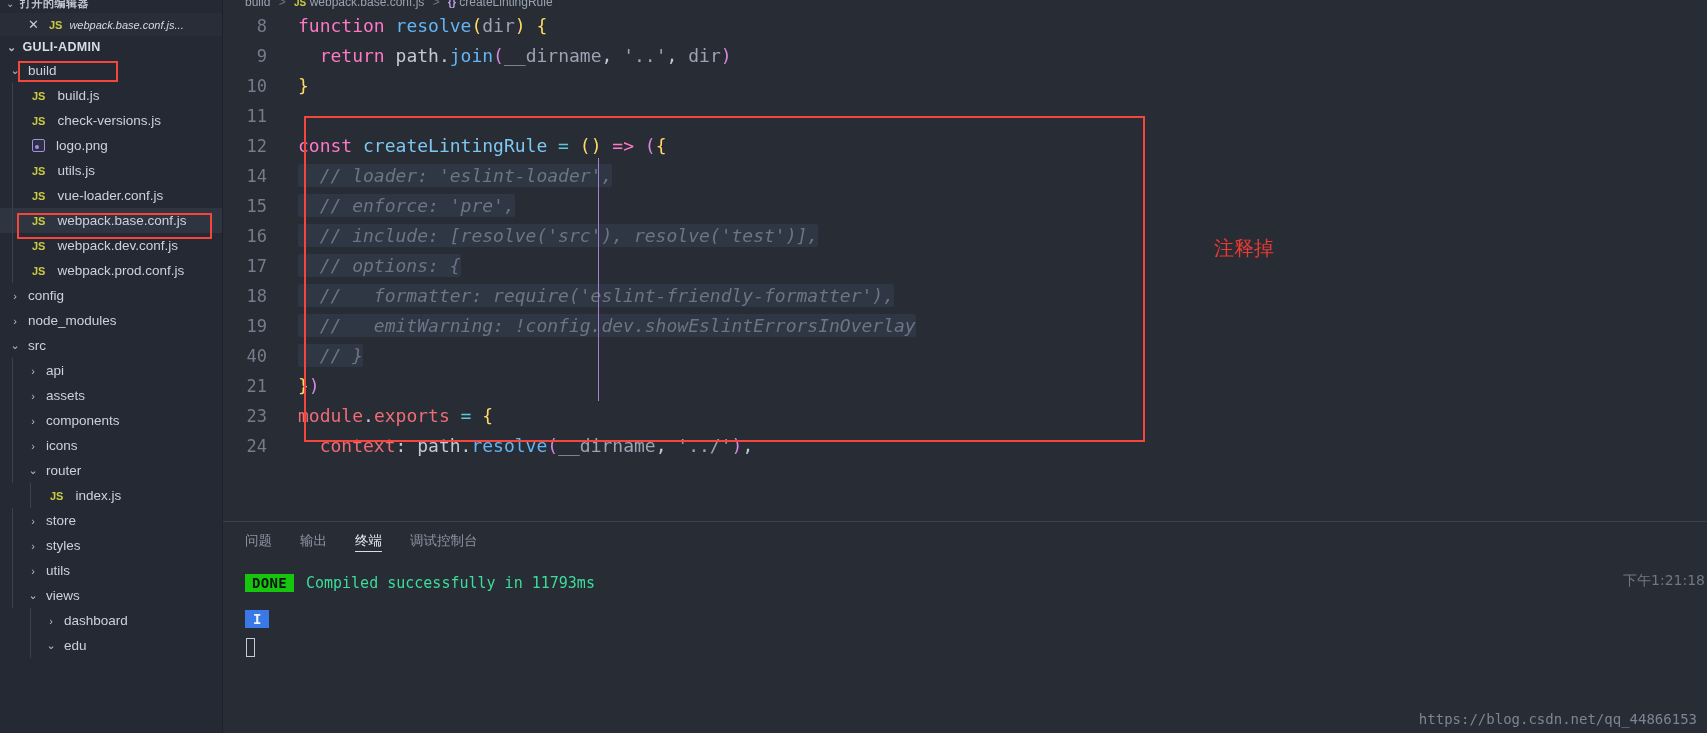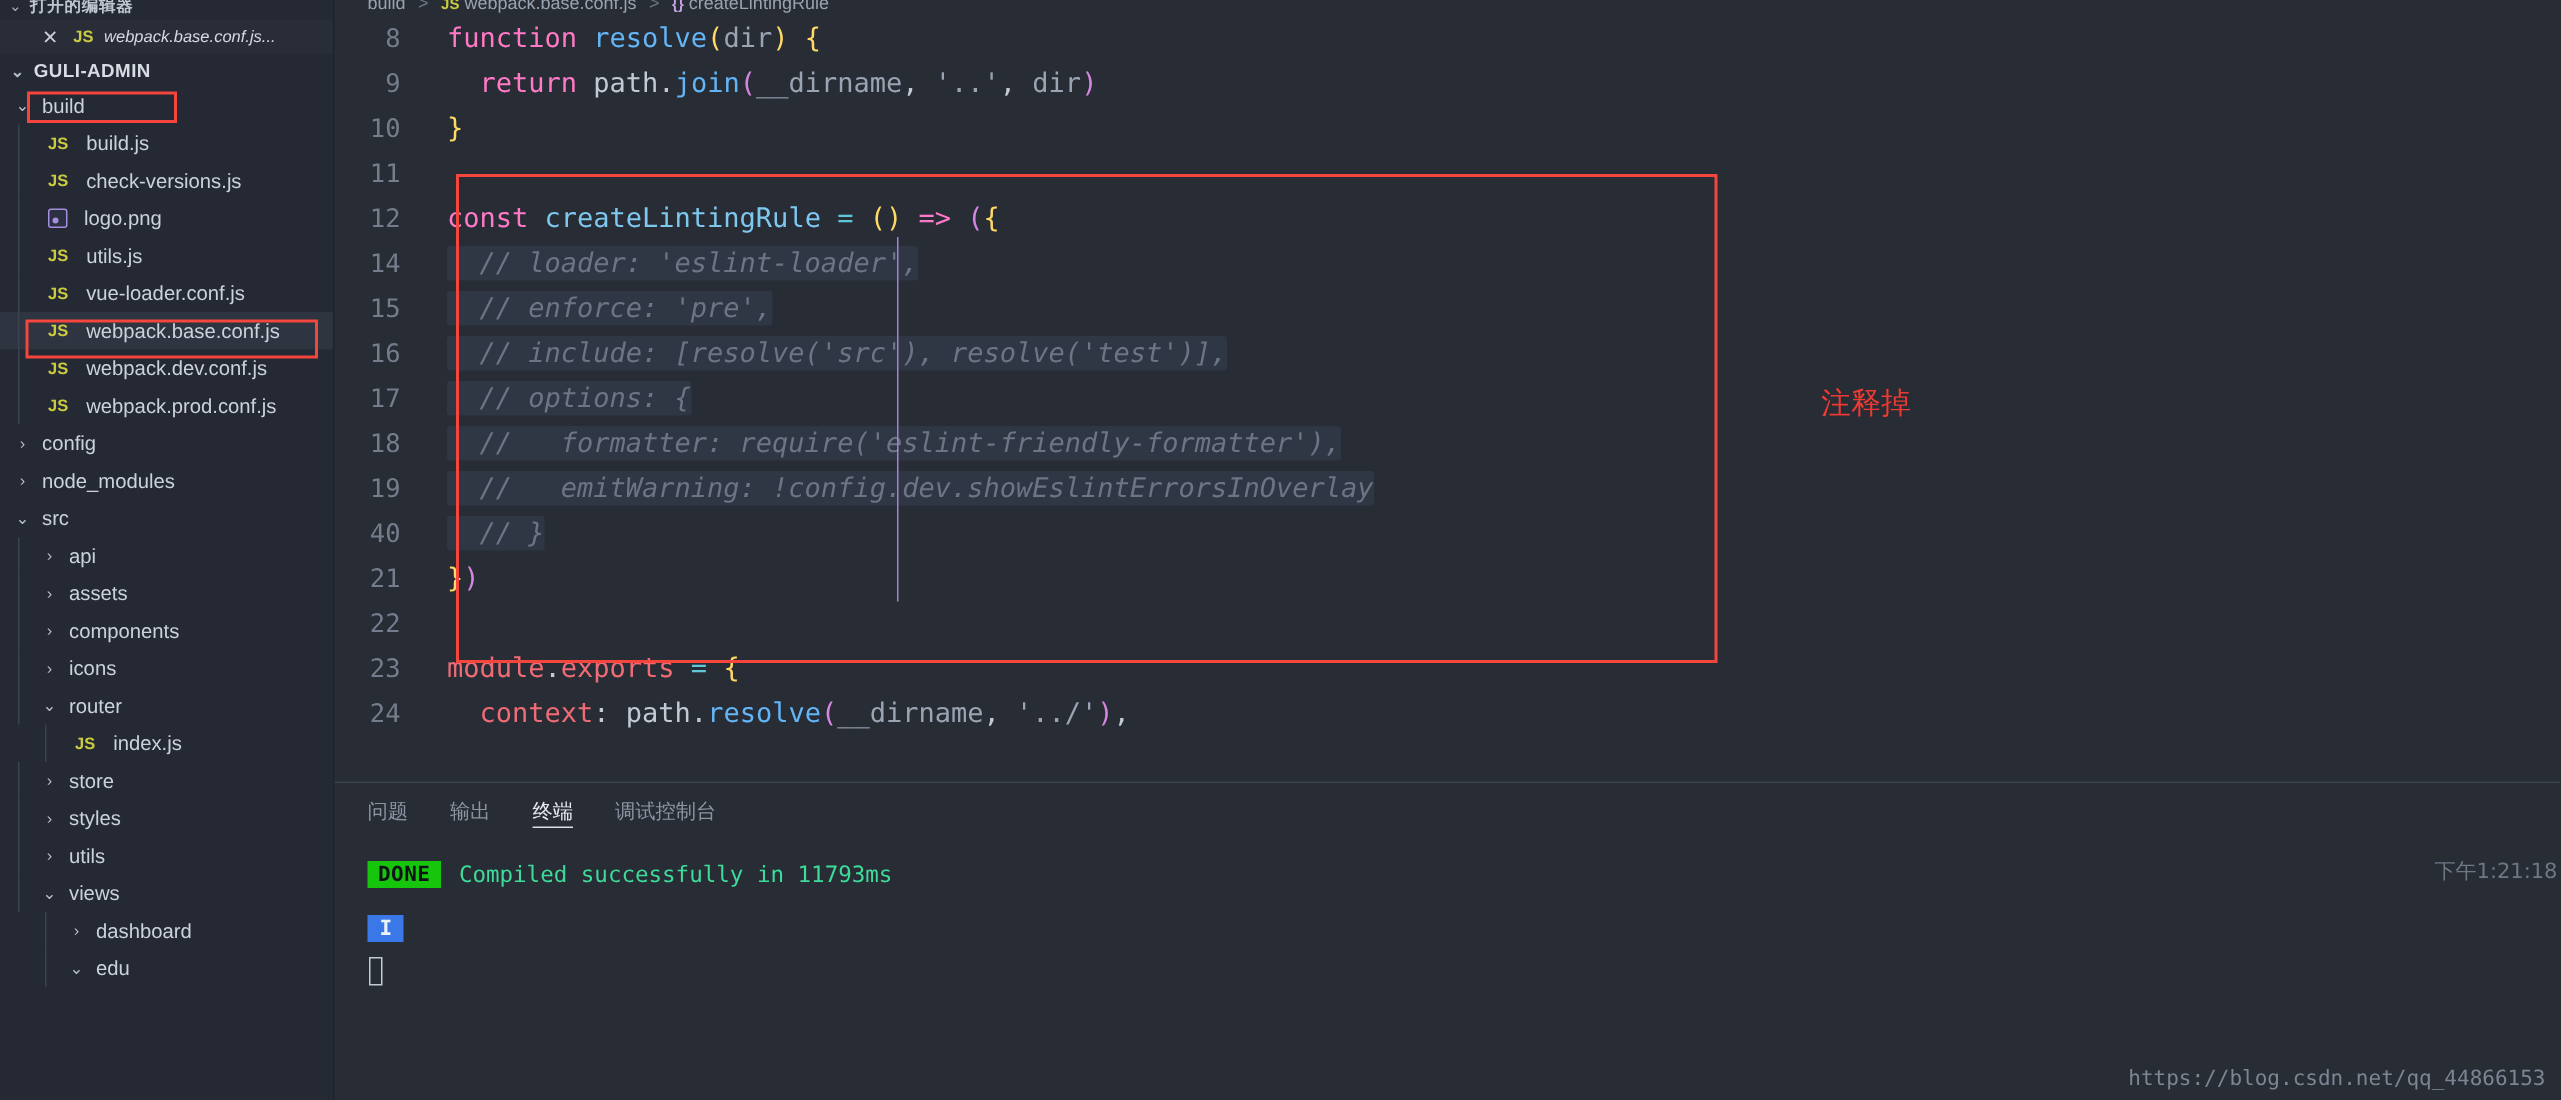--- a/index.html
+++ b/index.html
@@ -114,21 +114,21 @@
     background:#a97fcf;
   }
 
   
   .redbox {
     position: absolute;
     left: 81px; top: 116px; width: 841px; height: 326px;
     border: 2.5px solid #f4463c; pointer-events:none;
   }
   .anno-cn {
-    position: absolute; left: 991px; top: 255px;
+    position: absolute; left: 991px; top: 235px;
     color: #ee3a33; font-size: 20px; font-weight: 500;
     font-family: "DejaVu Sans", sans-serif;
   }
 
   
   .panel {
     position: absolute; left: 0; right: 0; top: 521px; bottom: 0;
     background: #272c35; border-top: 1px solid #3b414d;
   }
   .panel-tabs {
@@ -346,21 +346,20 @@
         <div class="cline"><span class="ln">11</span><span class="ctext"></span></div>
         <div class="cline"><span class="ln">12</span><span class="ctext"><span class="kw">const</span><span class="plain"> </span><span class="ident">createLintingRule</span><span class="plain"> </span><span class="op">=</span><span class="plain"> </span><span class="par">(</span><span class="par">)</span><span class="plain"> </span><span class="kw">=&gt;</span><span class="plain"> </span><span class="brkt-p">(</span><span class="par">{</span></span></div>
         <div class="cline"><span class="ln">14</span><span class="ctext"><span class="cmt cmt-hl">  // loader: 'eslint-loader',</span></span></div>
         <div class="cline"><span class="ln">15</span><span class="ctext"><span class="cmt cmt-hl">  // enforce: 'pre',</span></span></div>
         <div class="cline"><span class="ln">16</span><span class="ctext"><span class="cmt cmt-hl">  // include: [resolve('src'), resolve('test')],</span></span></div>
         <div class="cline"><span class="ln">17</span><span class="ctext"><span class="cmt cmt-hl">  // options: {</span></span></div>
         <div class="cline"><span class="ln">18</span><span class="ctext"><span class="cmt cmt-hl">  //   formatter: require('eslint-friendly-formatter'),</span></span></div>
         <div class="cline"><span class="ln">19</span><span class="ctext"><span class="cmt cmt-hl">  //   emitWarning: !config.dev.showEslintErrorsInOverlay</span></span></div>
         <div class="cline"><span class="ln">40</span><span class="ctext"><span class="cmt cmt-hl">  // }</span></span></div>
         <div class="cline"><span class="ln">21</span><span class="ctext"><span class="par">}</span><span class="brkt-p">)</span></span></div>
-        <div class="cline"><span class="ln">22</span><span class="ctext"></span></div>
         <div class="cline"><span class="ln">23</span><span class="ctext"><span class="mexp">module</span><span class="plain">.</span><span class="mexp">exports</span><span class="plain"> </span><span class="op">=</span><span class="plain"> </span><span class="par">{</span></span></div>
         <div class="cline"><span class="ln">24</span><span class="ctext"><span class="plain">  </span><span class="mexp">context</span><span class="plain">:</span><span class="plain"> path</span><span class="plain">.</span><span class="fnc">resolve</span><span class="brkt-p">(</span><span class="var">__dirname</span><span class="plain">, </span><span class="str">'../'</span><span class="brkt-p">)</span><span class="plain">,</span></span></div>
       </div>
 
     <div class="guide-pink"></div>
     <div class="redbox"></div>
     <div class="anno-cn">注释掉</div>
 
     <div class="panel">
       <div class="panel-tabs" id="ptabs">

